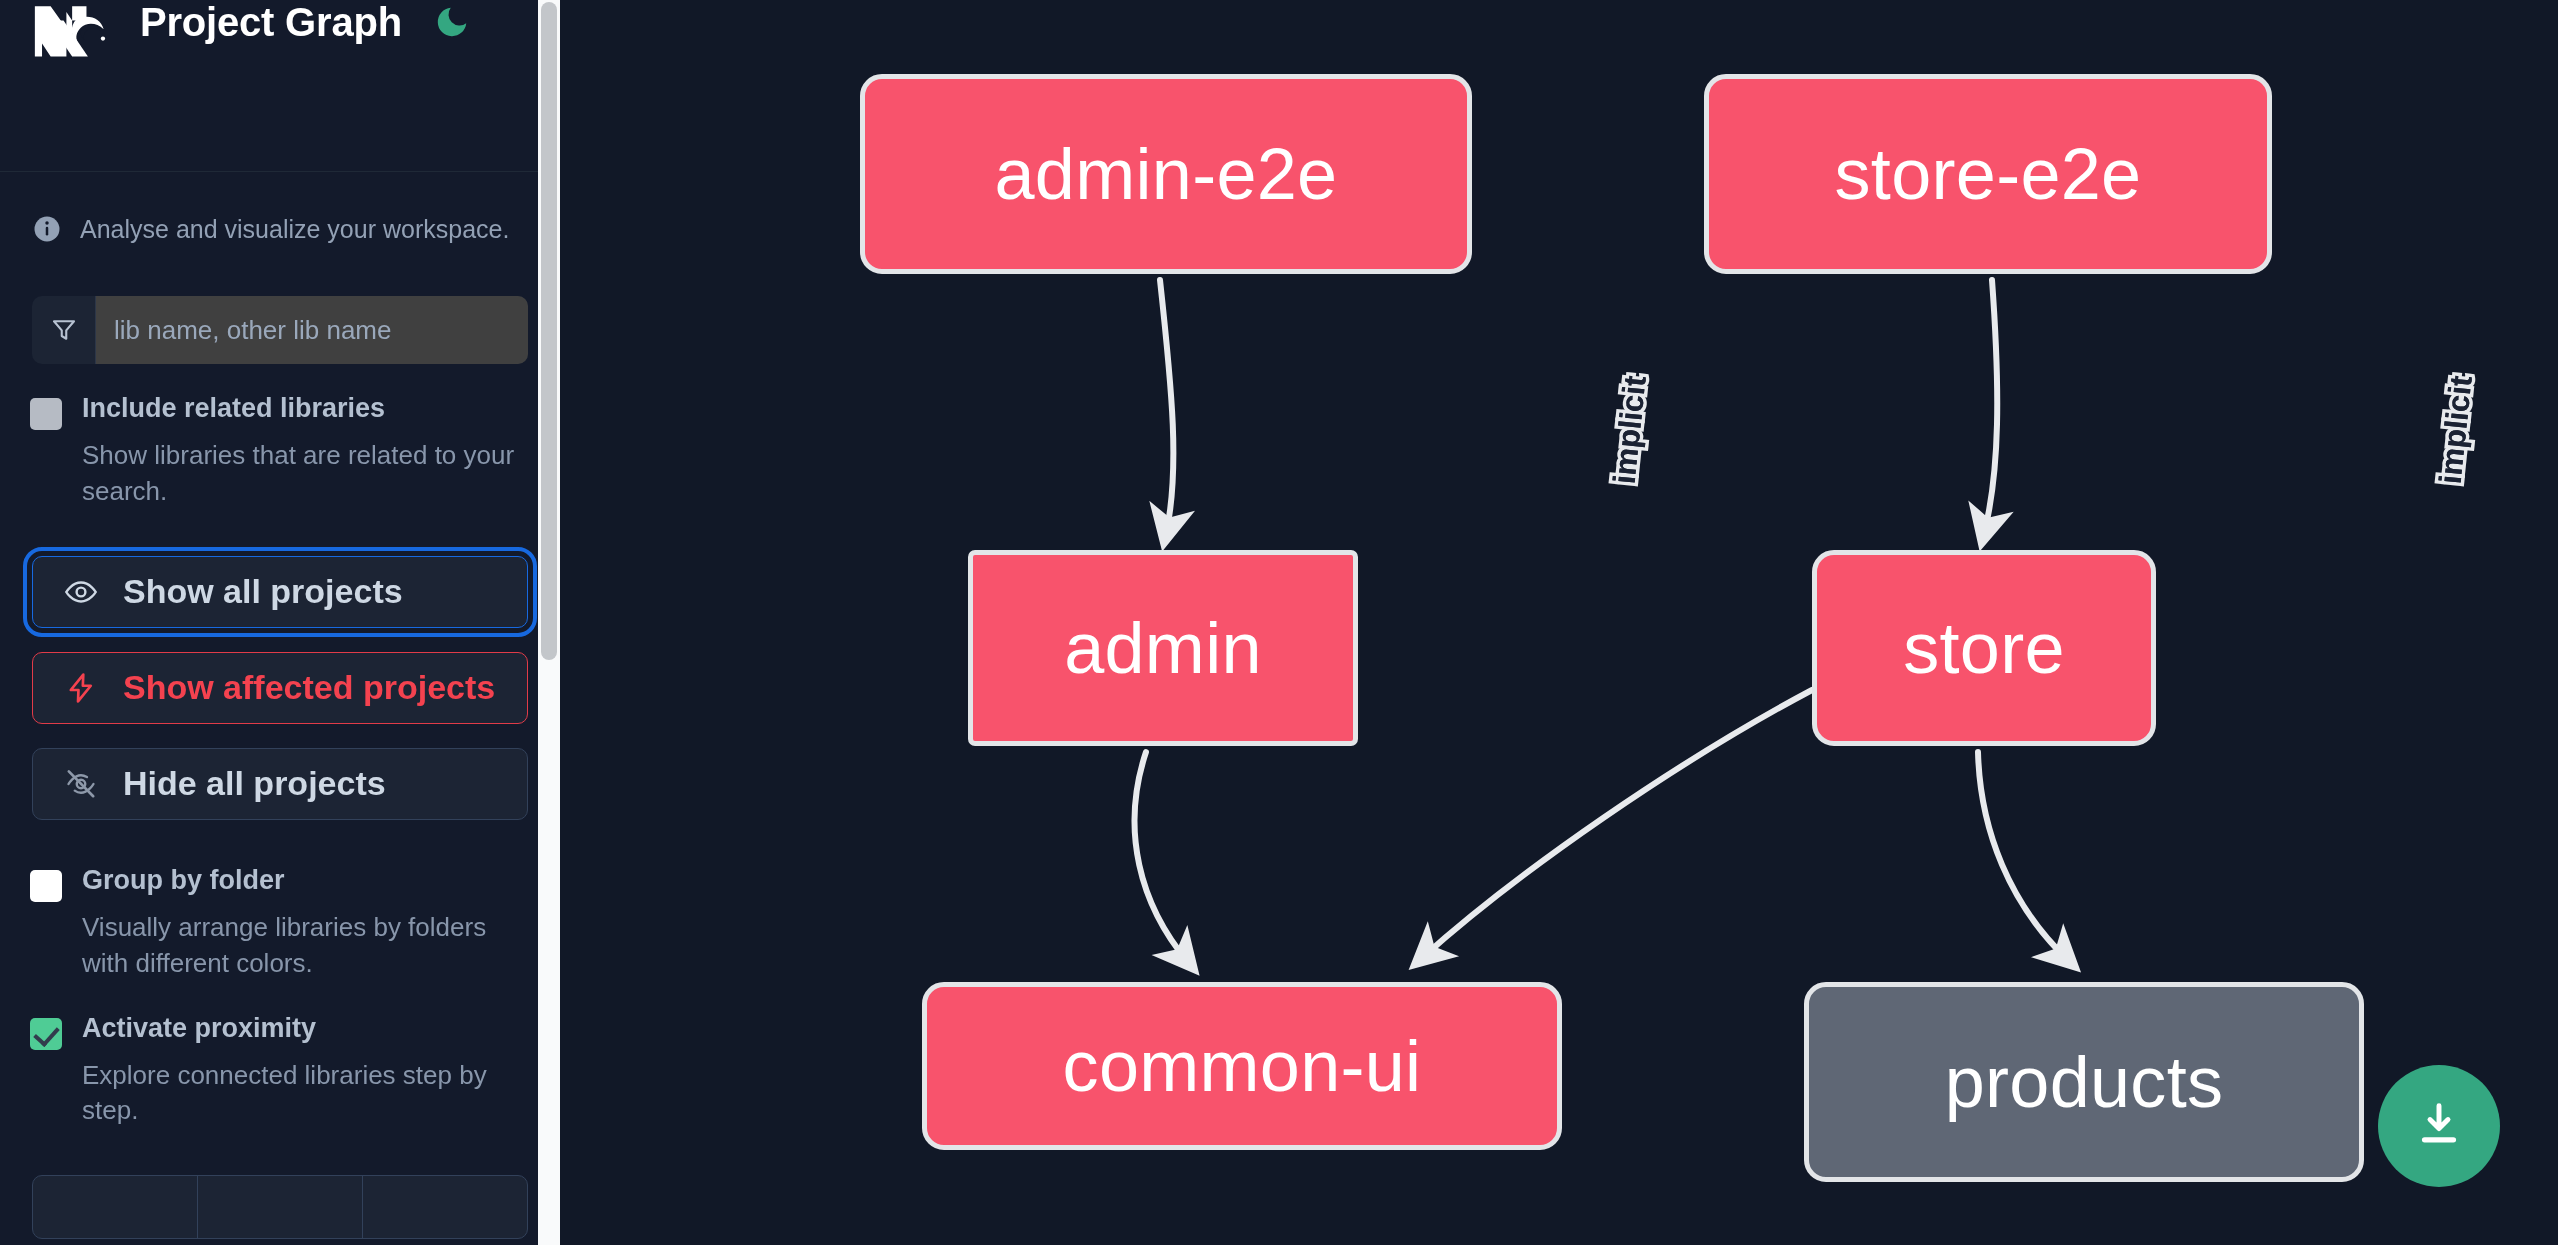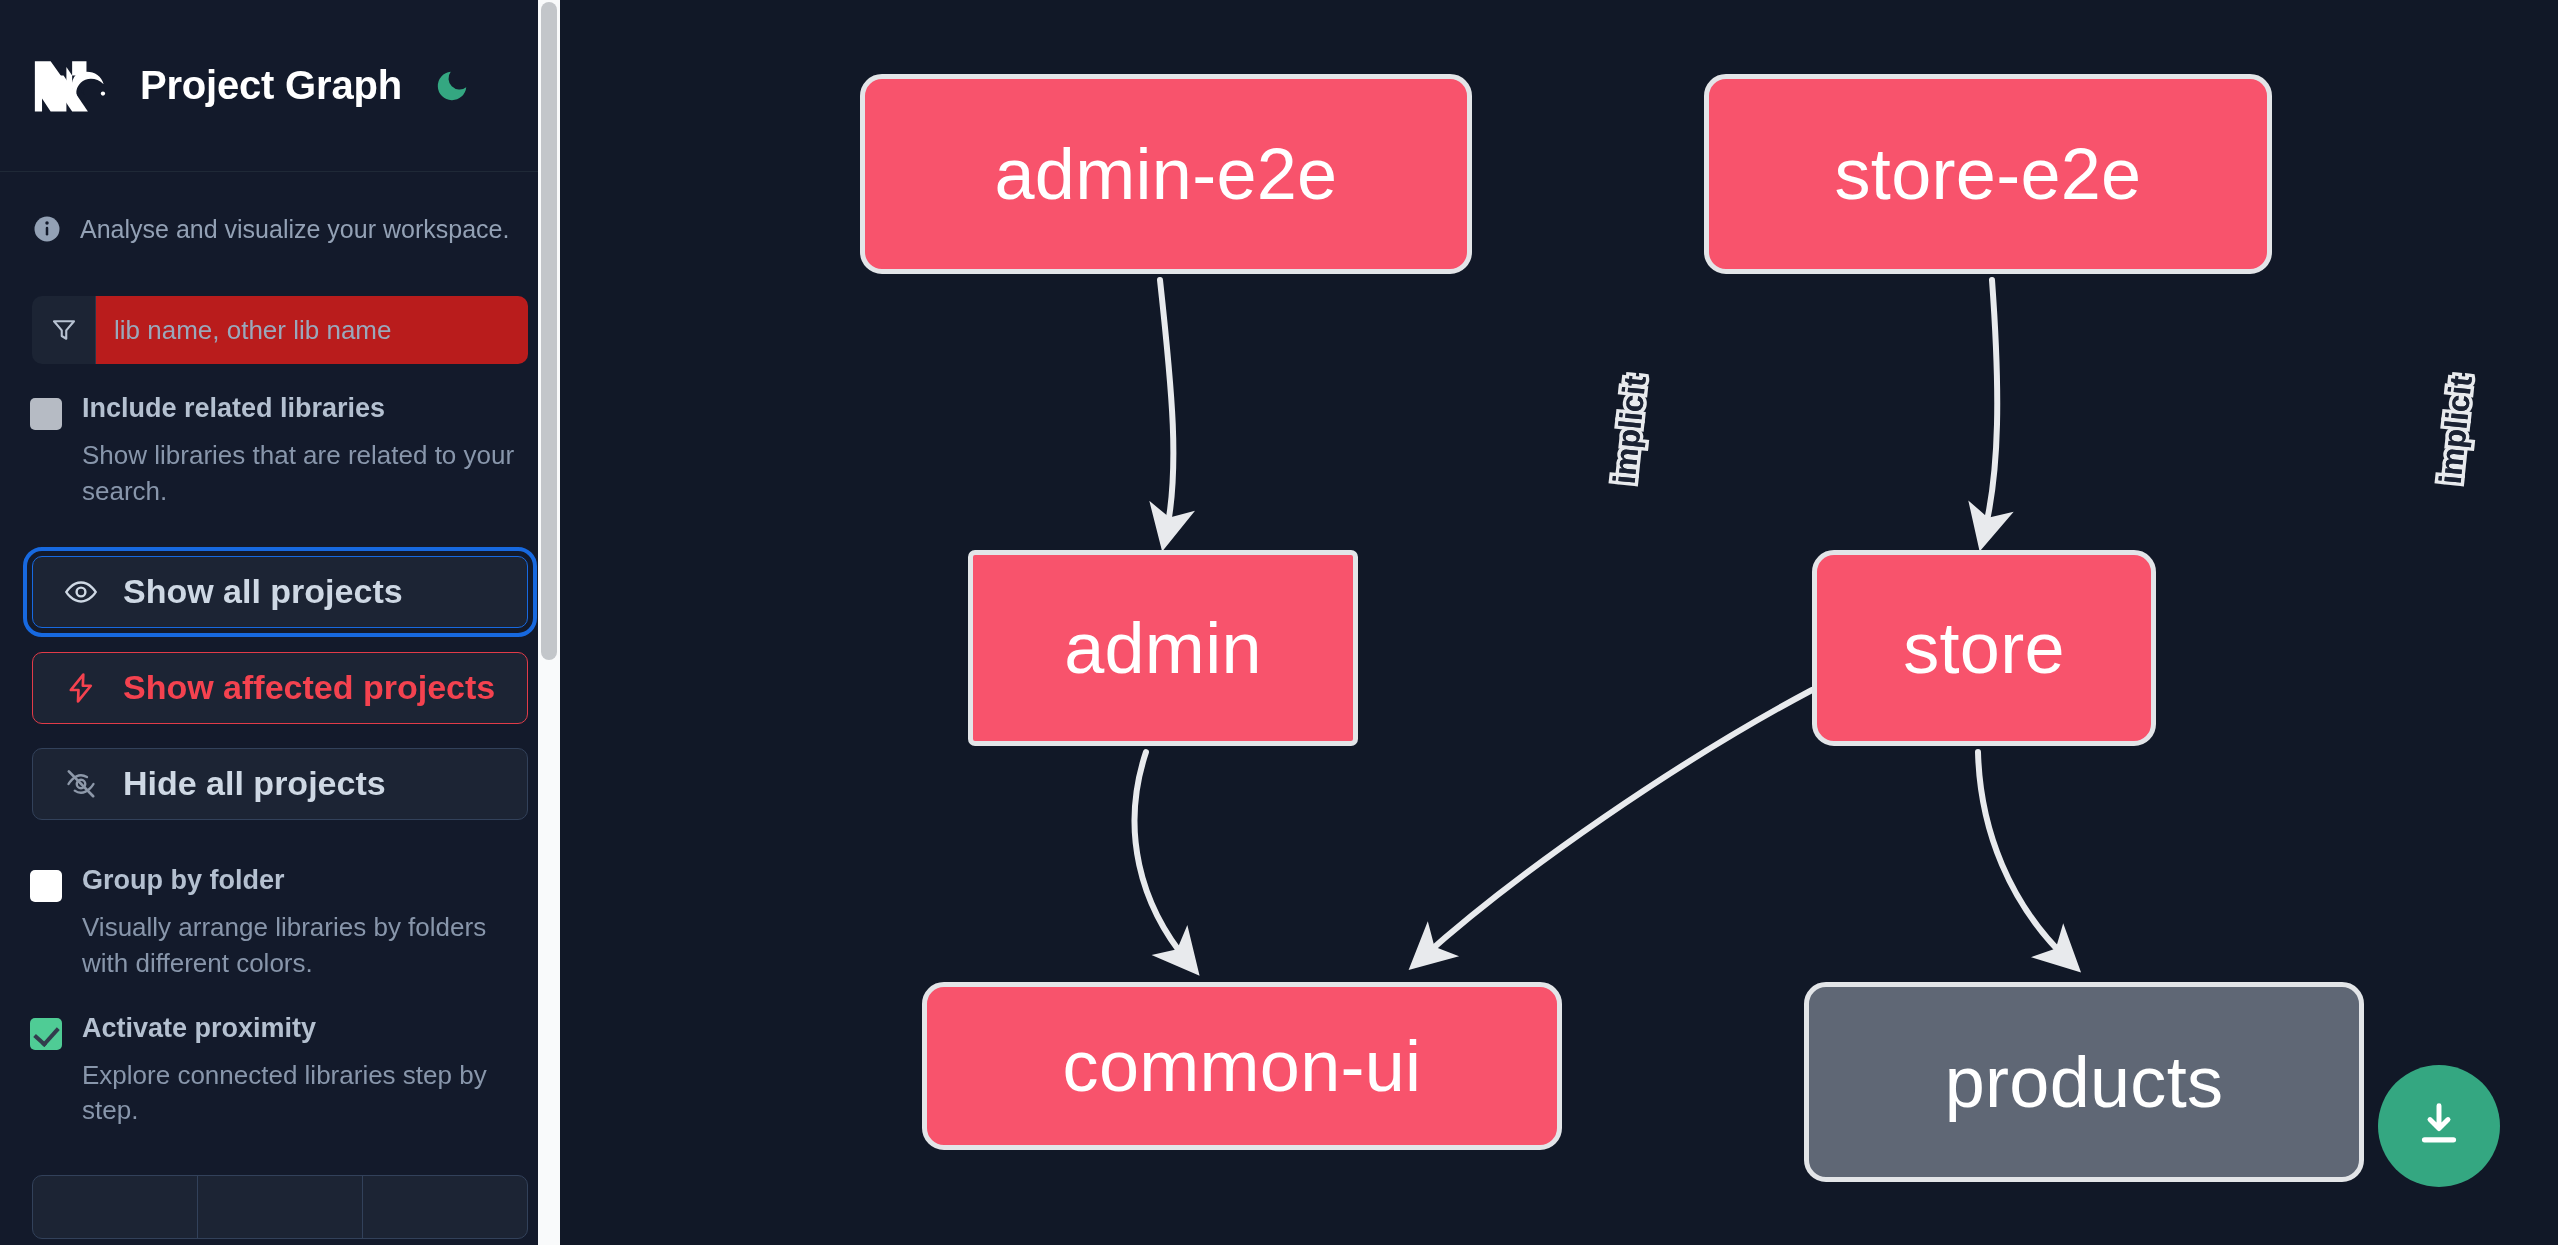--- a/index.html
+++ b/index.html
@@ -32,21 +32,21 @@
 
   .sidebar-inner {
     width: 560px;
     height: 1245px;
     position: relative;
   }
 
   .sb-header {
     height: 172px;
     display: flex;
-    align-items: center;
+    align-items: flex-start;
     padding-left: 32px;
     border-bottom: 1px solid #1f2937;
     background: #131a2b;
   }
 
   .nx-logo {
     width: 86px;
     height: 62px;
     flex: 0 0 86px;
     position: relative;
@@ -101,21 +101,21 @@
     display: flex;
     align-items: center;
     justify-content: center;
     border-right: 1px solid #2c3648;
     flex: 0 0 64px;
   }
   .filter-input {
     flex: 1;
     border: 0;
     outline: none;
-    background: #b91c1c;
+    background: #404040;
     color: #b7c2d2;
     font-size: 26px;
     font-family: "Liberation Sans", sans-serif;
     padding: 0 18px;
   }
   .filter-input::placeholder { color: #9aa8bb; opacity: 1; }
 
   .check-block {
     padding: 30px 32px 0 30px;
   }

